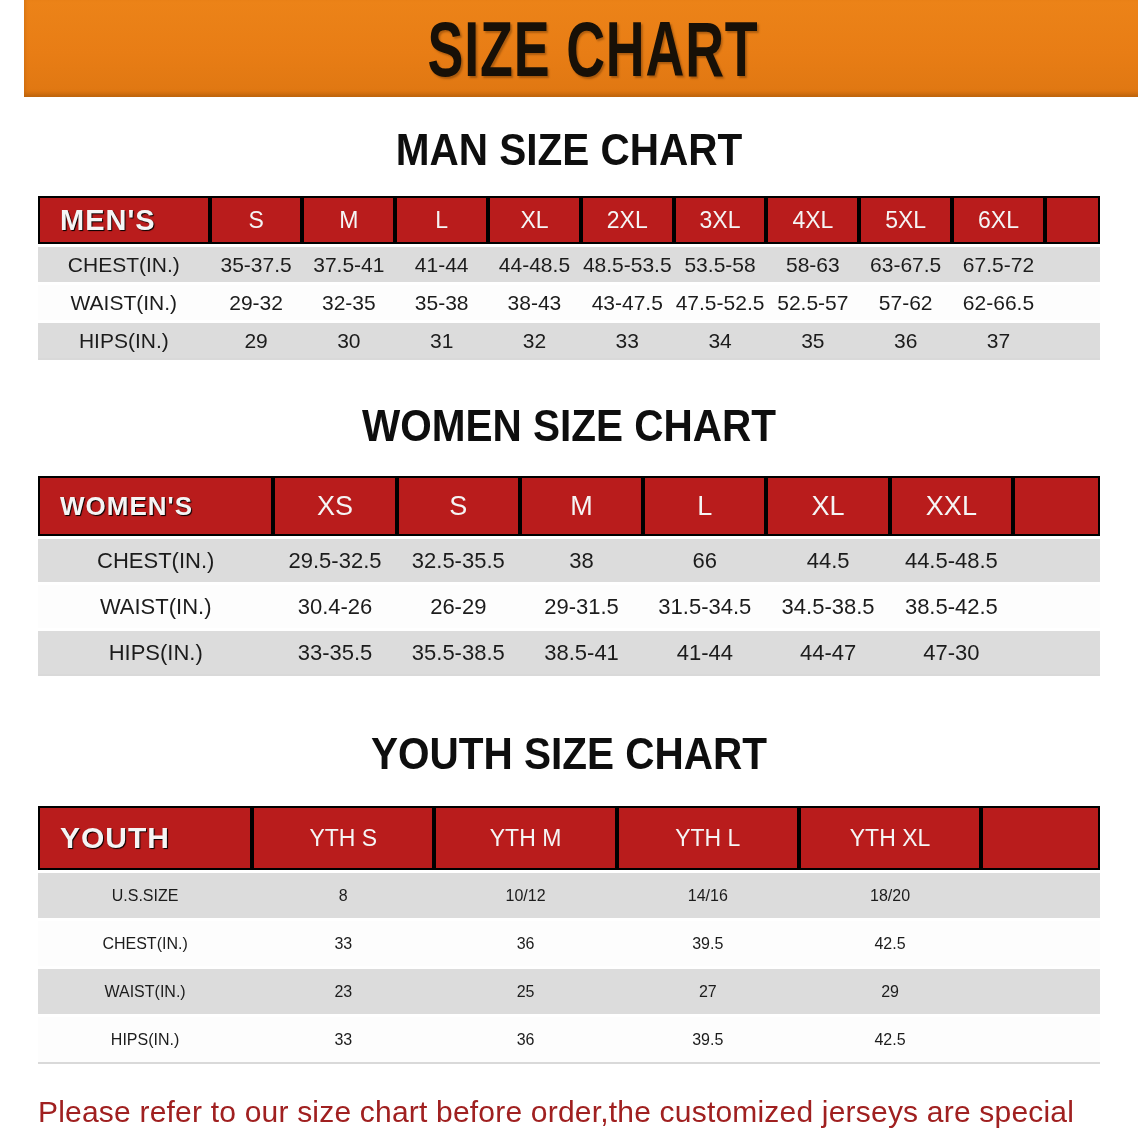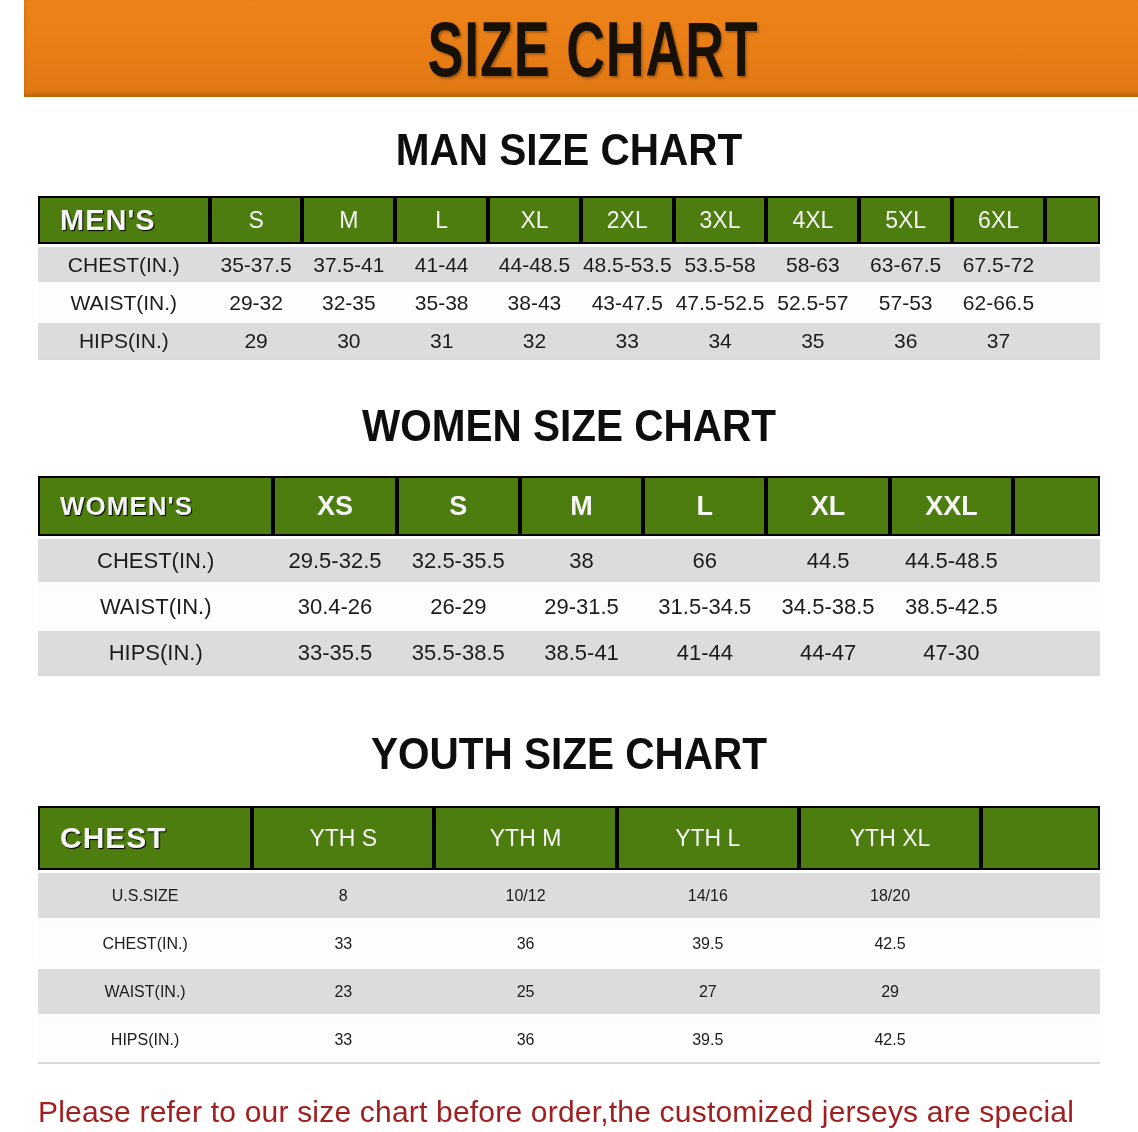--- a/index.html
+++ b/index.html
@@ -30,41 +30,41 @@
   }
   .sec-men .section-title{margin-top:27px;margin-bottom:20px;}
   .sec-women .section-title{margin-top:40px;margin-bottom:24px;}
   .sec-youth .section-title{margin-top:52px;margin-bottom:26px;}
   
   .size-table{
     width:1062px;margin:0 auto;border-collapse:collapse;table-layout:fixed;
     border-bottom:2px solid #d9d9d9;
   }
   .size-table thead th{
-    background:#4d7c0f;color:#f5f5f5;font-weight:normal;
+    background:#b91c1c;color:#f5f5f5;font-weight:normal;
     text-align:center;vertical-align:middle;
     box-shadow:inset 0 0 0 2px #000;
   }
   .size-table thead th.corner{
     text-align:left;padding-left:22px;font-weight:bold;letter-spacing:1px;
     text-shadow:1px 1px 1px #000;
   }
   .size-table tbody td{
     text-align:center;vertical-align:middle;color:#1c1c1c;
     border-top:3px solid #ffffff;
   }
   .size-table tbody tr:nth-child(odd) td{background:#dcdcdc;}
   .size-table tbody tr:nth-child(even) td{background:#fdfdfd;}
   
   .sec-men thead th{height:46px;font-size:23px;}
   .sec-men thead th.corner{font-size:29px;width:14%;}
   .sec-men thead th.spacer{width:5%;}
   .sec-men tbody td{height:33px;font-size:21px;}
   
-  .sec-women thead th{height:58px;font-size:27px;font-weight:bold;}
+  .sec-women thead th{height:58px;font-size:27px;}
   .sec-women thead th.corner{font-size:26px;width:20%;}
   .sec-women thead th.spacer{width:8%;}
   .sec-women tbody td{height:41px;font-size:22px;}
   
   .sec-youth thead th{height:62px;font-size:23px;}
   .sec-youth thead th.corner{font-size:30px;width:18%;}
   .sec-youth thead th.spacer{width:11%;}
   .sec-youth tbody td{height:43px;font-size:16px;}
   
   .footer-note{margin:24px 0 0 38px;}
@@ -115,21 +115,21 @@
           </tr>
           <tr>
             <td>WAIST(IN.)</td>
             <td>29-32</td>
             <td>32-35</td>
             <td>35-38</td>
             <td>38-43</td>
             <td>43-47.5</td>
             <td>47.5-52.5</td>
             <td>52.5-57</td>
-            <td>57-53</td>
+            <td>57-62</td>
             <td>62-66.5</td>
             <td></td>
           </tr>
           <tr>
             <td>HIPS(IN.)</td>
             <td>29</td>
             <td>30</td>
             <td>31</td>
             <td>32</td>
             <td>33</td>
@@ -189,21 +189,21 @@
             <td></td>
           </tr>
         </tbody>
       </table>
     </section>
     <section class="size-section sec-youth">
       <h2 class="section-title">YOUTH SIZE CHART</h2>
       <table class="size-table">
         <thead>
           <tr>
-            <th class="corner">CHEST</th>
+            <th class="corner">YOUTH</th>
             <th>YTH S</th>
             <th>YTH M</th>
             <th>YTH L</th>
             <th>YTH XL</th>
             <th class="spacer"></th>
           </tr>
         </thead>
         <tbody>
           <tr>
             <td>U.S.SIZE</td>

